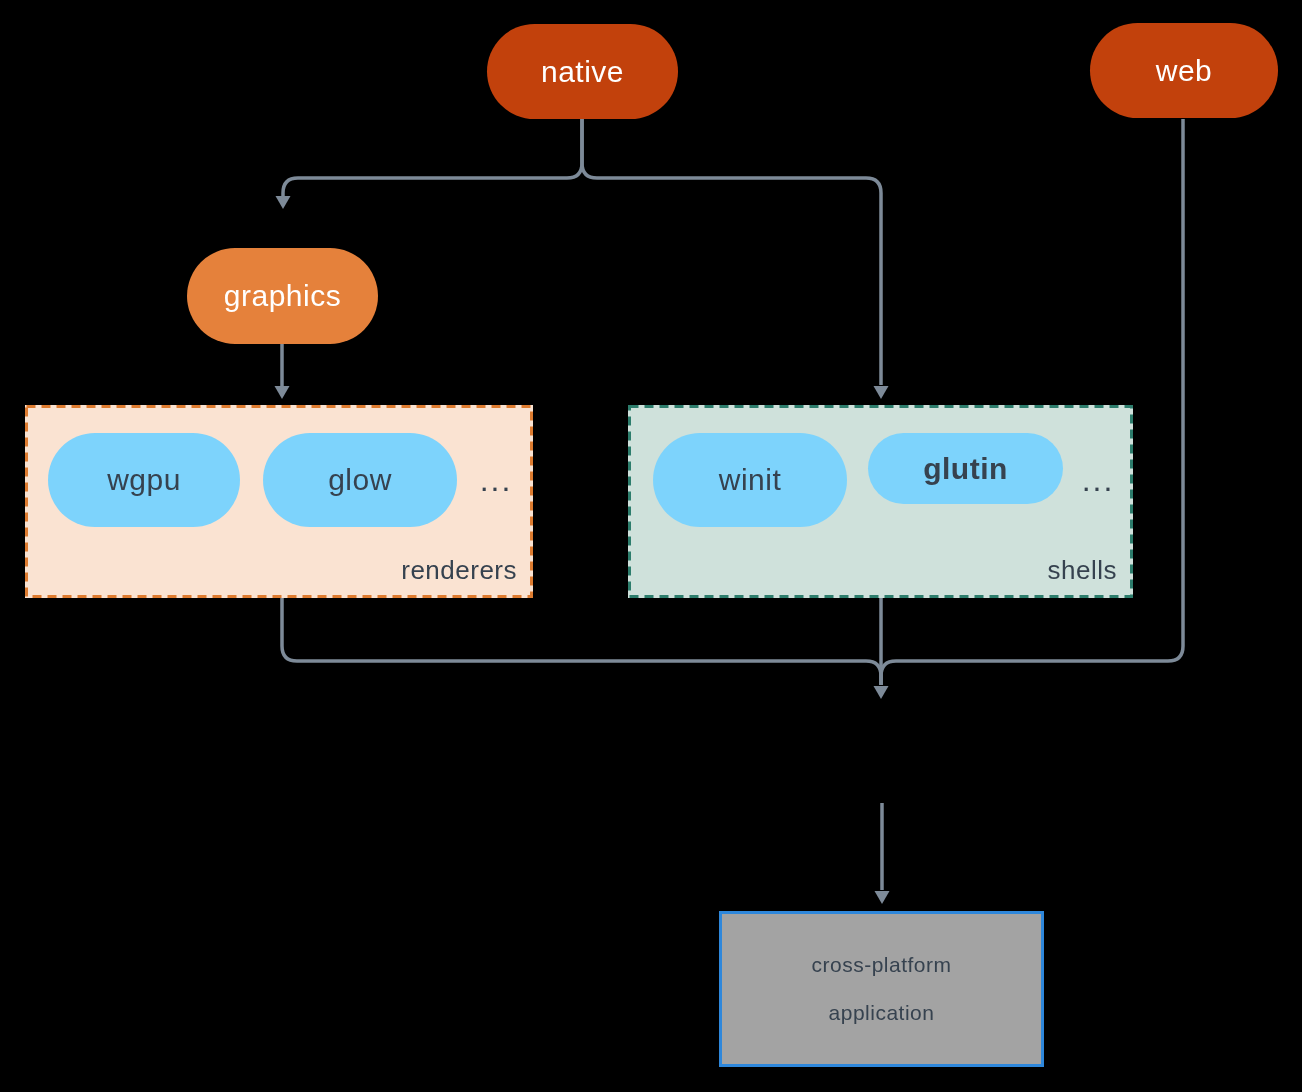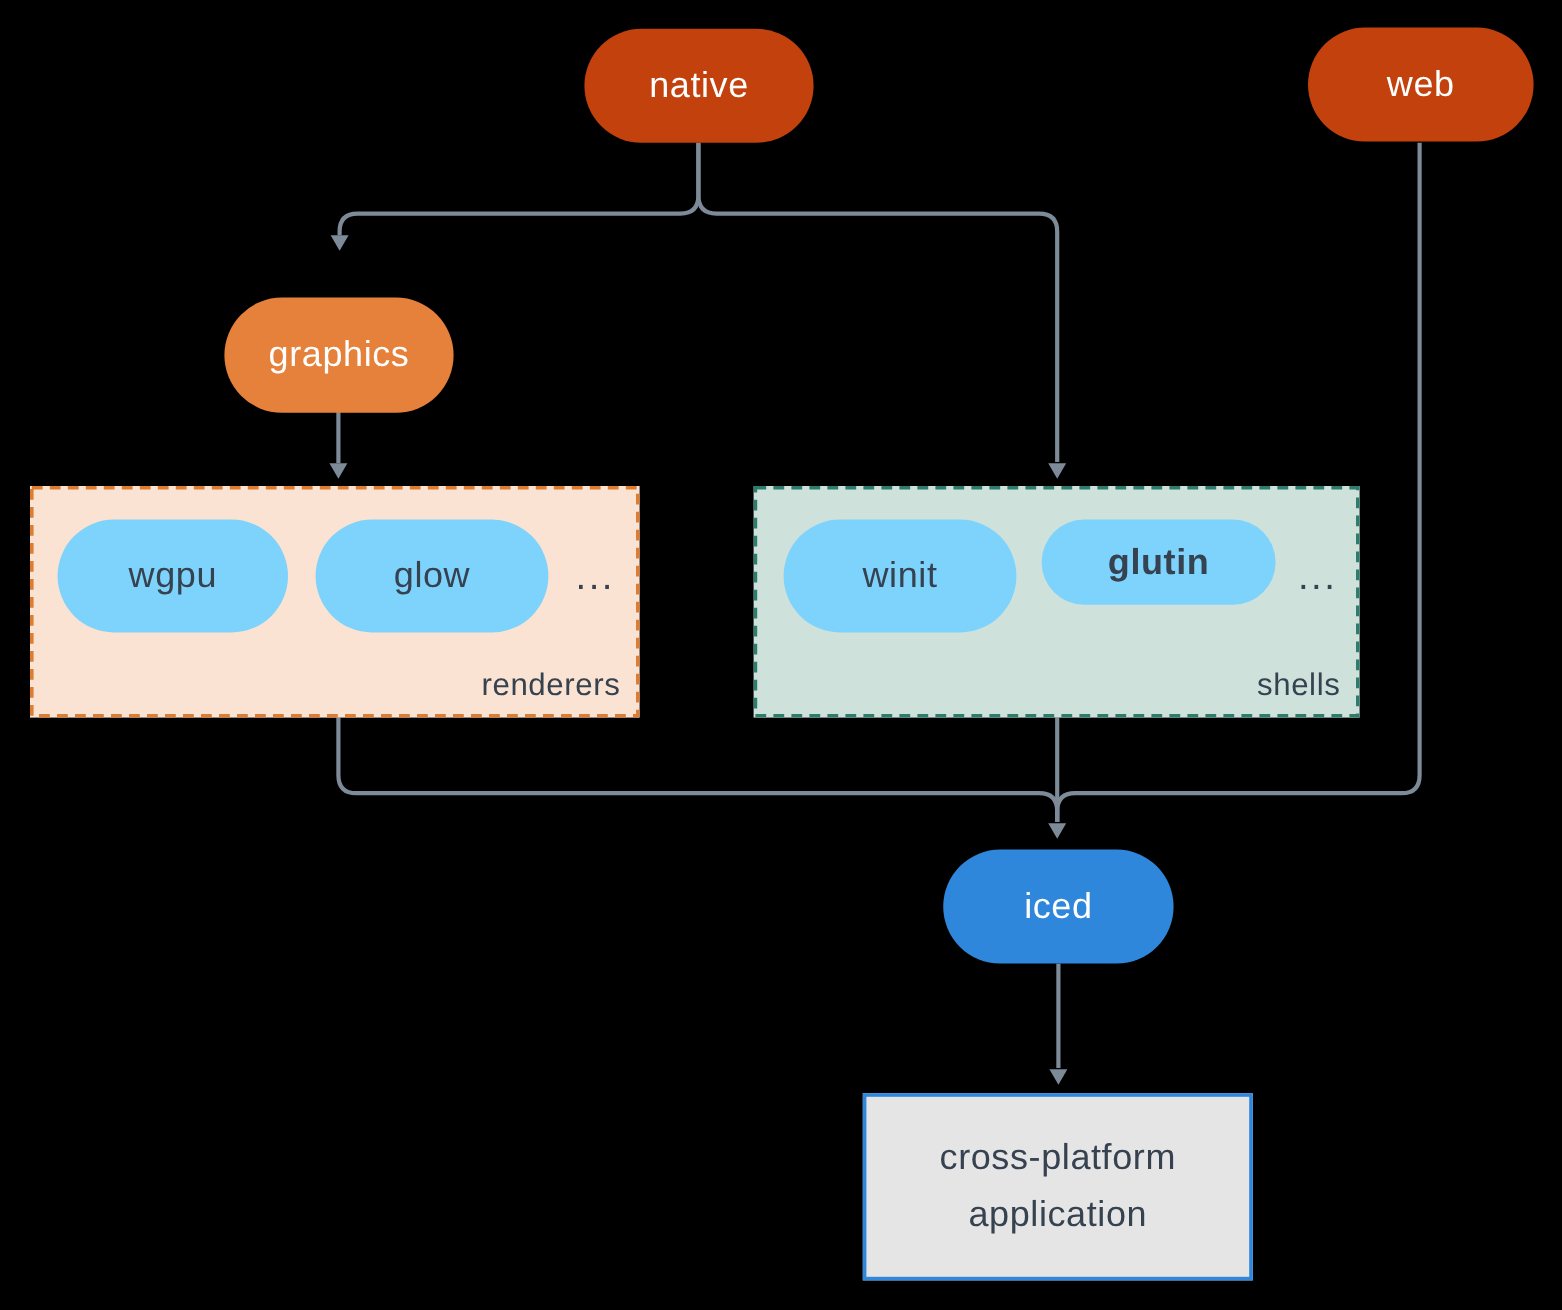--- a/index.html
+++ b/index.html
@@ -52,25 +52,25 @@
 
   .group-label {
     position: absolute; right: 16px; bottom: 12px;
     font-size: 26px; color: #36424F; letter-spacing: 0.5px;
   }
 
   #node-app {
     position: absolute;
     left: 719px; top: 911px; width: 325px; height: 156px;
     box-sizing: border-box;
-    background: #e5e5e5;
+    background: #a3a3a3;
     border: 3px solid #2E87DB;
     display: flex; flex-direction: column;
     align-items: center; justify-content: center;
-    font-size: 30px; line-height: 48px; color: #36424F;
+    font-size: 21px; line-height: 48px; color: #36424F;
     letter-spacing: 0.5px;
   }
 
   svg#edges { position: absolute; left: 0; top: 0; pointer-events: none; }
   .edge { stroke: #7D8A98; stroke-width: 3.5; fill: none; }
   .arrowhead { fill: #7D8A98; stroke: none; }
 </style>
 </head>
 <body>
 
@@ -125,22 +125,19 @@
   <div class="ellipsis" id="ellipsis-renderers">...</div>
 
   <div class="pill white" id="pill-winit">
     <span>winit</span>
   </div>
   <div class="pill white" id="pill-glutin">
     <span>glutin</span>
   </div>
   <div class="ellipsis" id="ellipsis-shells">...</div>
 
-  <div class="pill blue" id="node-iced">
-    <span>iced</span>
-  </div>
 
   <div id="node-app">
     <div>cross-platform</div>
     <div>application</div>
   </div>
 
 </div>
 
 </body></html>

